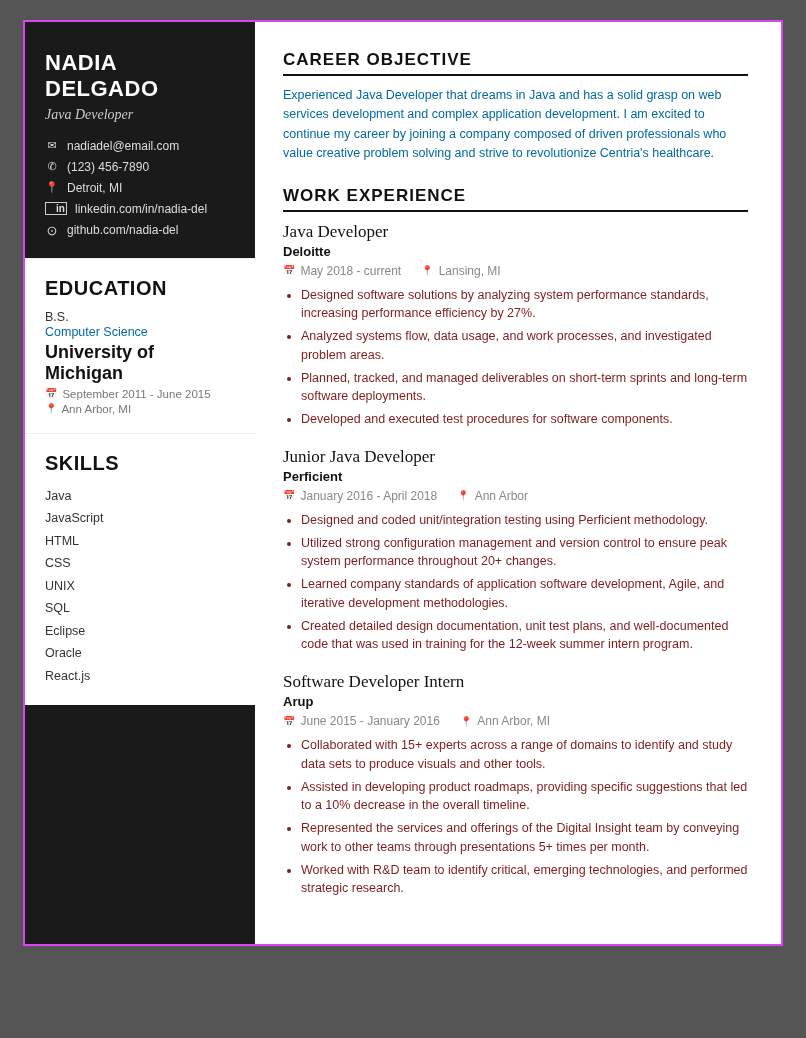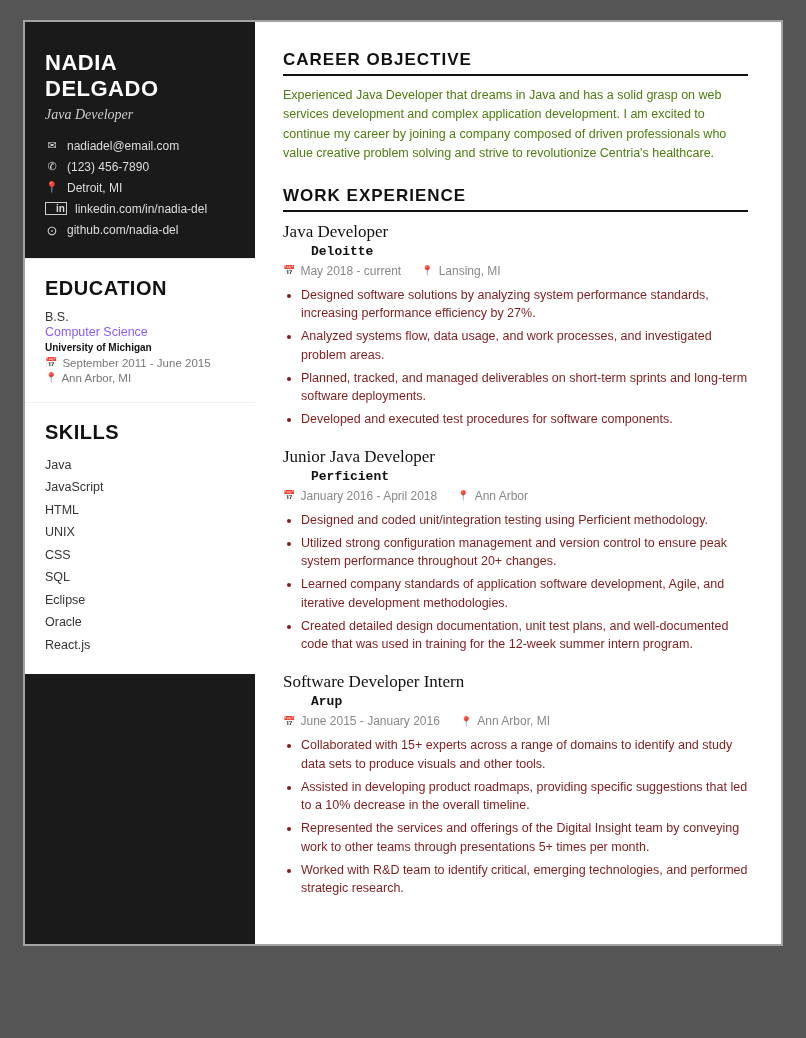--- a/index.html
+++ b/index.html
@@ -8,21 +8,21 @@
       display: flex;
       justify-content: center;
       align-items: flex-start;
       padding: 20px;
       font-family: Georgia, 'Times New Roman', serif;
     }
     .resume {
       width: 760px;
       background: #fff;
       display: flex;
-      border: 2px solid #a3a3a3;
+      border: 2px solid #d946ef;
     }
     
     .sidebar {
       width: 230px;
       min-width: 230px;
       background: #1a1a1a;
       color: #fff;
       display: flex;
       flex-direction: column;
     }
@@ -80,26 +80,26 @@
       color: #111;
     }
     .edu-degree {
       font-size: 12.5px;
       color: #333;
       font-family: Arial, sans-serif;
       margin-top: 8px;
     }
     .edu-field {
       font-size: 12.5px;
-      color: #8b5cf6;
+      color: #0369a1;
       font-family: Arial, sans-serif;
       margin-top: 1px;
     }
     .edu-school {
-      font-size: 10px;
+      font-size: 18px;
       font-weight: bold;
       font-family: Arial, sans-serif;
       color: #111;
       margin-top: 3px;
     }
     .edu-meta {
       display: flex;
       align-items: center;
       gap: 5px;
       font-size: 11.5px;
@@ -135,37 +135,36 @@
       letter-spacing: 1px;
       text-transform: uppercase;
       color: #111;
       border-bottom: 2px solid #111;
       padding-bottom: 4px;
       margin-bottom: 10px;
     }
     .career-obj-text {
       font-size: 12.5px;
       line-height: 1.55;
-      color: #4d7c0f;
+      color: #0369a1;
       font-family: Arial, sans-serif;
       margin-bottom: 22px;
     }
     .job-title {
       font-size: 17px;
       font-family: Georgia, serif;
       color: #111;
       margin-bottom: 2px;
     }
     .job-company {
       font-size: 13px;
       font-weight: bold;
-      font-family: Liberation Mono, monospace;
+      font-family: Liberation Sans, sans-serif;
       color: #111;
       margin-bottom: 5px;
-      margin-left: 28px;
     }
     .job-meta {
       display: flex;
       align-items: center;
       gap: 20px;
       font-size: 12px;
       color: #888;
       font-family: Arial, sans-serif;
       margin-bottom: 8px;
     }
@@ -237,22 +236,22 @@
         <span>Ann Arbor, MI</span>
       </div>
     </div>
 
     <div class="sidebar-section">
       <div class="sidebar-section-title">SKILLS</div>
       <ul class="skills-list">
         <li>Java</li>
         <li>JavaScript</li>
         <li>HTML</li>
+        <li>CSS</li>
         <li>UNIX</li>
-        <li>CSS</li>
         <li>SQL</li>
         <li>Eclipse</li>
         <li>Oracle</li>
         <li>React.js</li>
       </ul>
     </div>
   </div>
 
   <div class="main">
 

